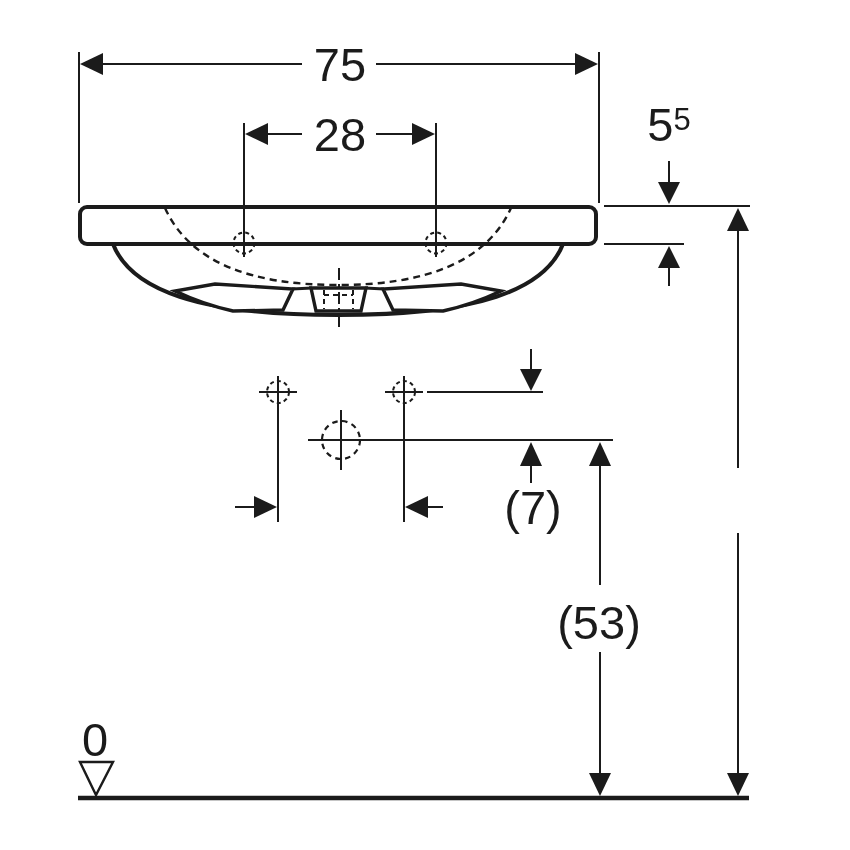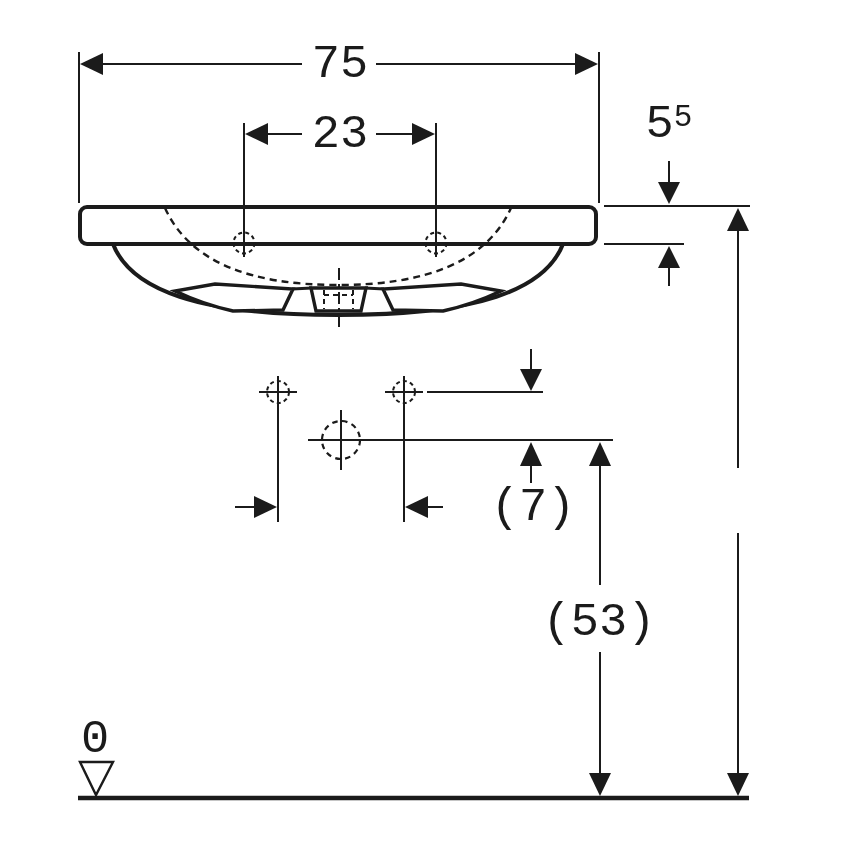--- a/index.html
+++ b/index.html
@@ -4,21 +4,21 @@
 <style>
   :root{
     --ink:#1b1b1b;
     --bg:#ffffff;
   }
   html,body{margin:0;padding:0;background:var(--bg);}
   #canvas{
     position:relative;
     width:850px;height:850px;
     background:var(--bg);
-    font-family:Liberation Mono, monospace;
+    font-family:Liberation Sans, sans-serif;
     color:var(--ink);
     overflow:hidden;
   }
   #drawing{position:absolute;left:0;top:0;}
   .dim-label{
     position:absolute;
     transform:translate(-50%,-50%);
     font-size:47px;
     line-height:1;
     white-space:nowrap;
@@ -134,21 +134,21 @@
     </g>
 
     <g stroke="#1b1b1b">
       <line x1="78" y1="798" x2="749" y2="798" stroke-width="4.5"></line>
       <polygon points="80,762 113,762 96,795" fill="#ffffff" stroke-width="2.4"></polygon>
     </g>
   </svg>
 
   <div class="dim-label" style="left:340px;top:64px;">75</div>
 
-  <div class="dim-label" style="left:340px;top:134px;">23</div>
+  <div class="dim-label" style="left:340px;top:134px;">28</div>
 
   <div class="dim-label" style="left:669px;top:124px;"><span>5</span><sup>5</sup></div>
 
 
   <div class="dim-label" style="left:533px;top:507px;">(7)</div>
 
 
   <div class="dim-label" style="left:599px;top:622px;text-align:center;">(53)</div>
 
   <div class="dim-label" style="left:95px;top:739px;">0</div>

